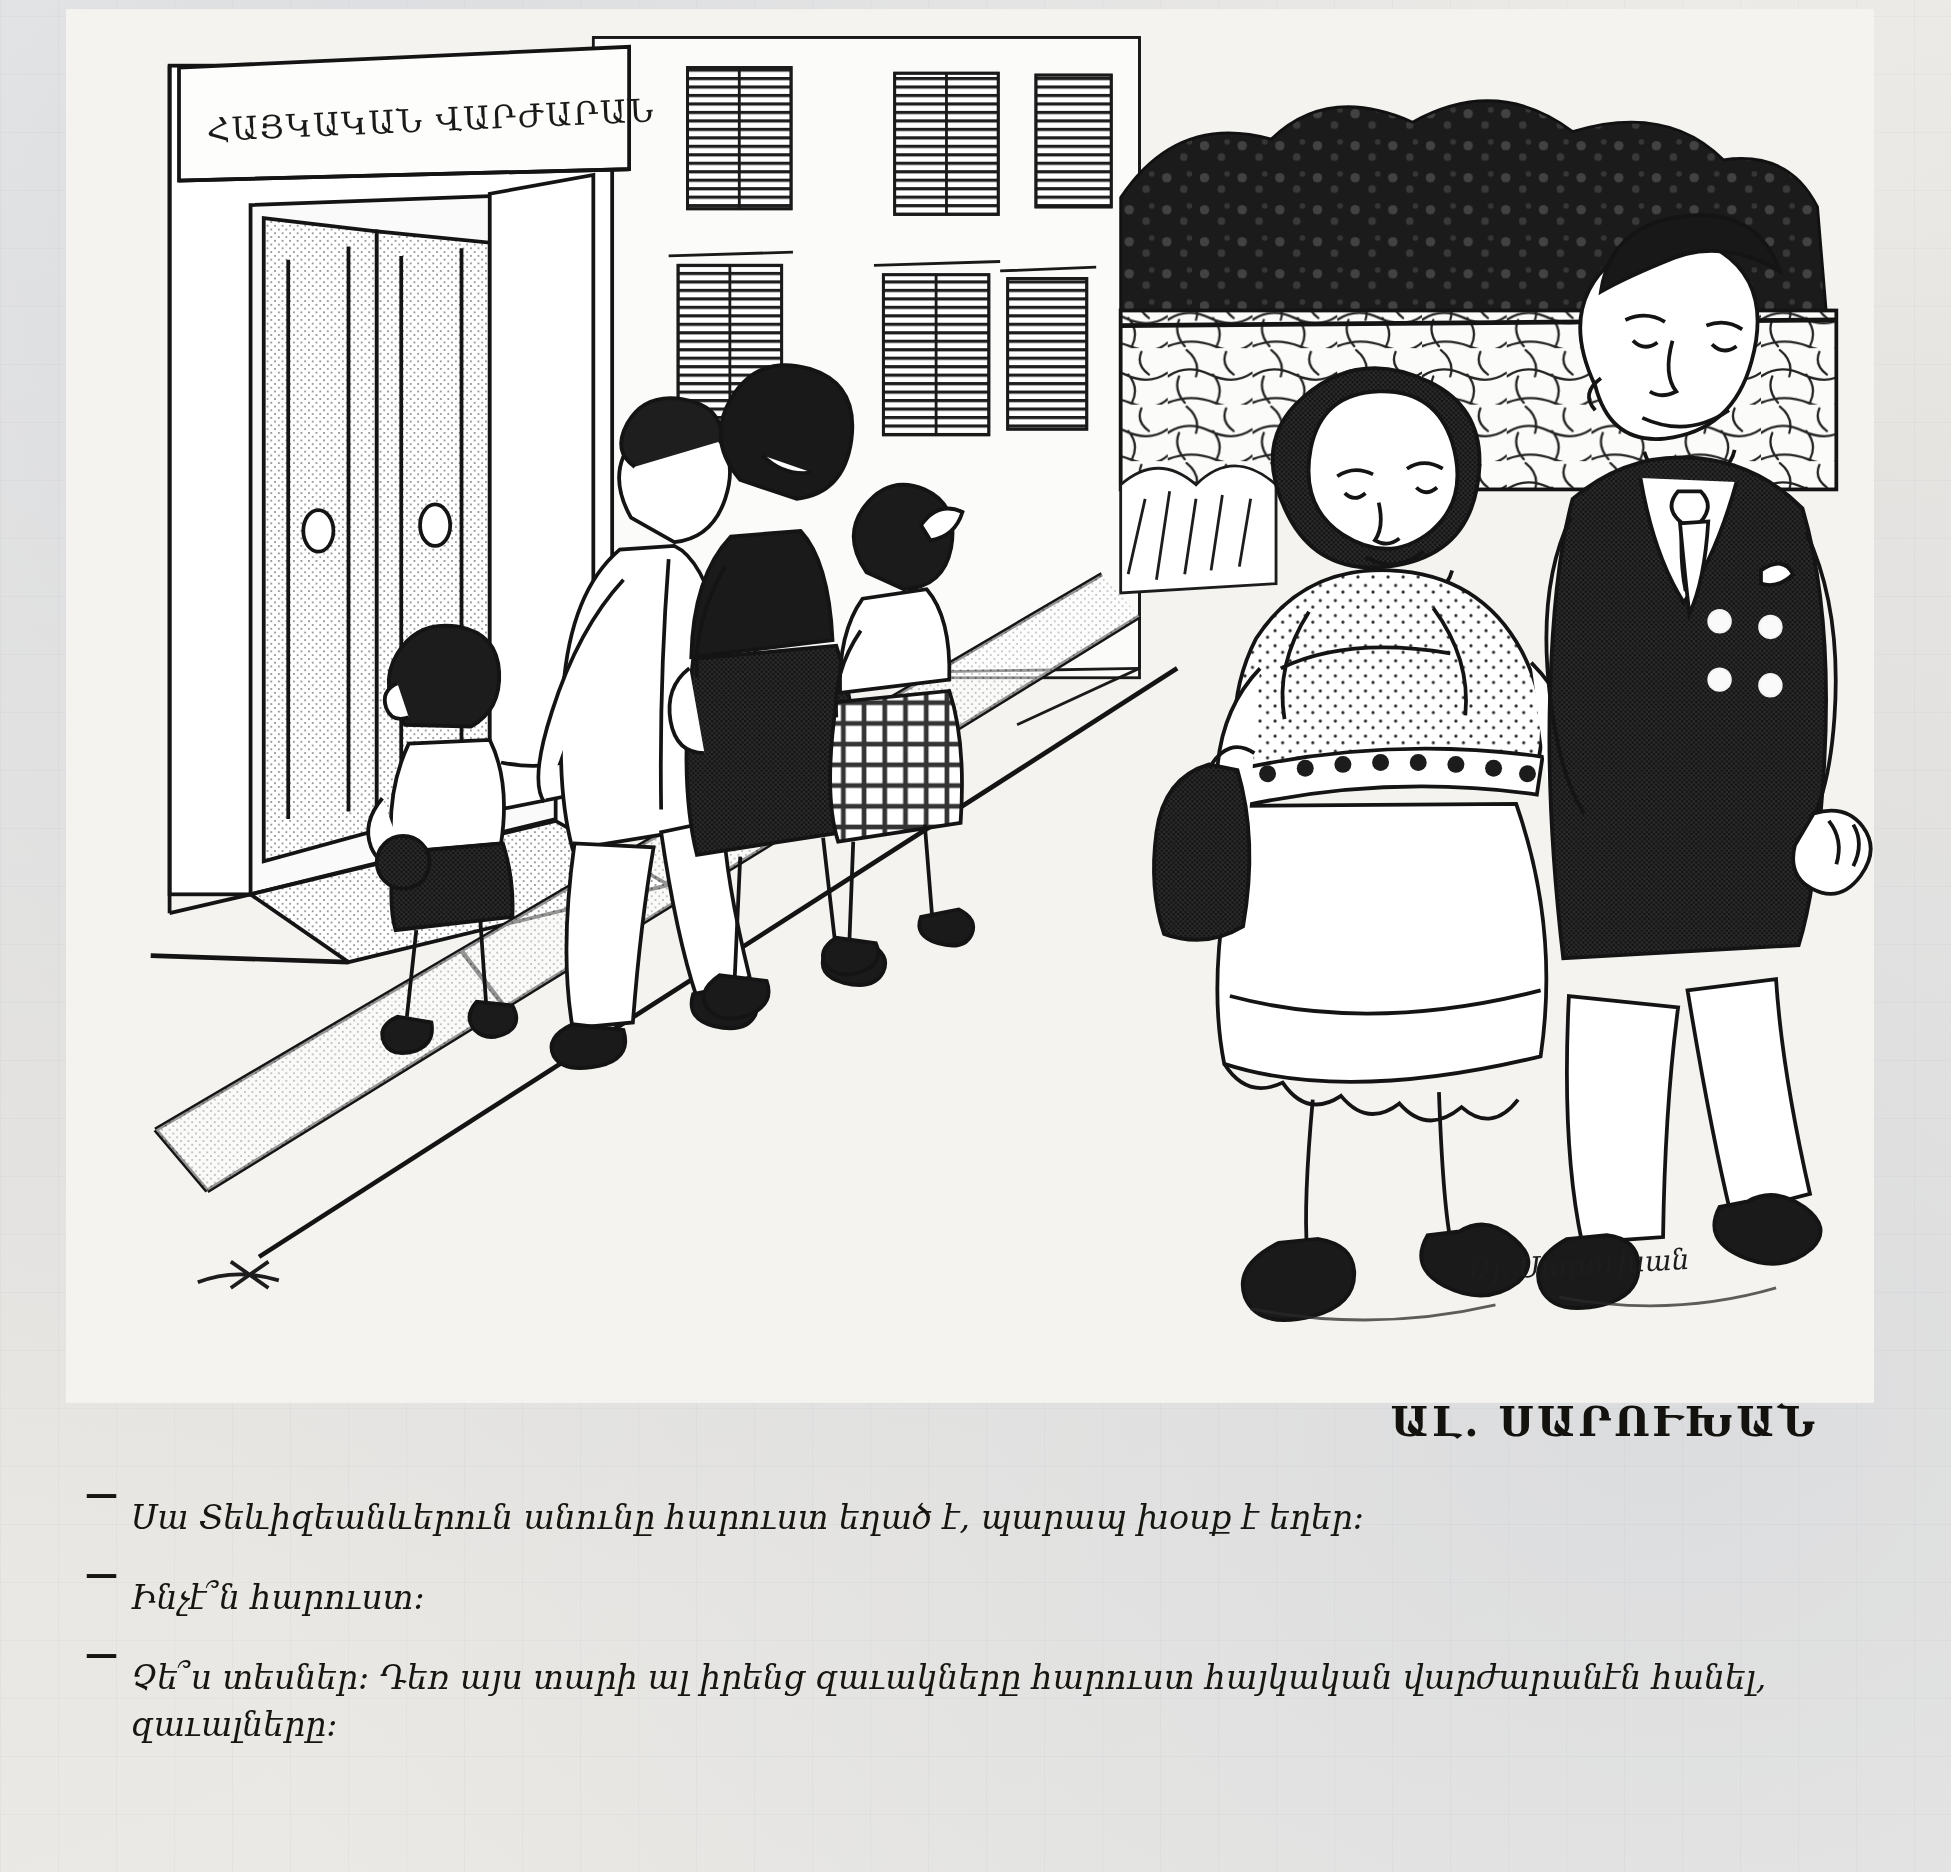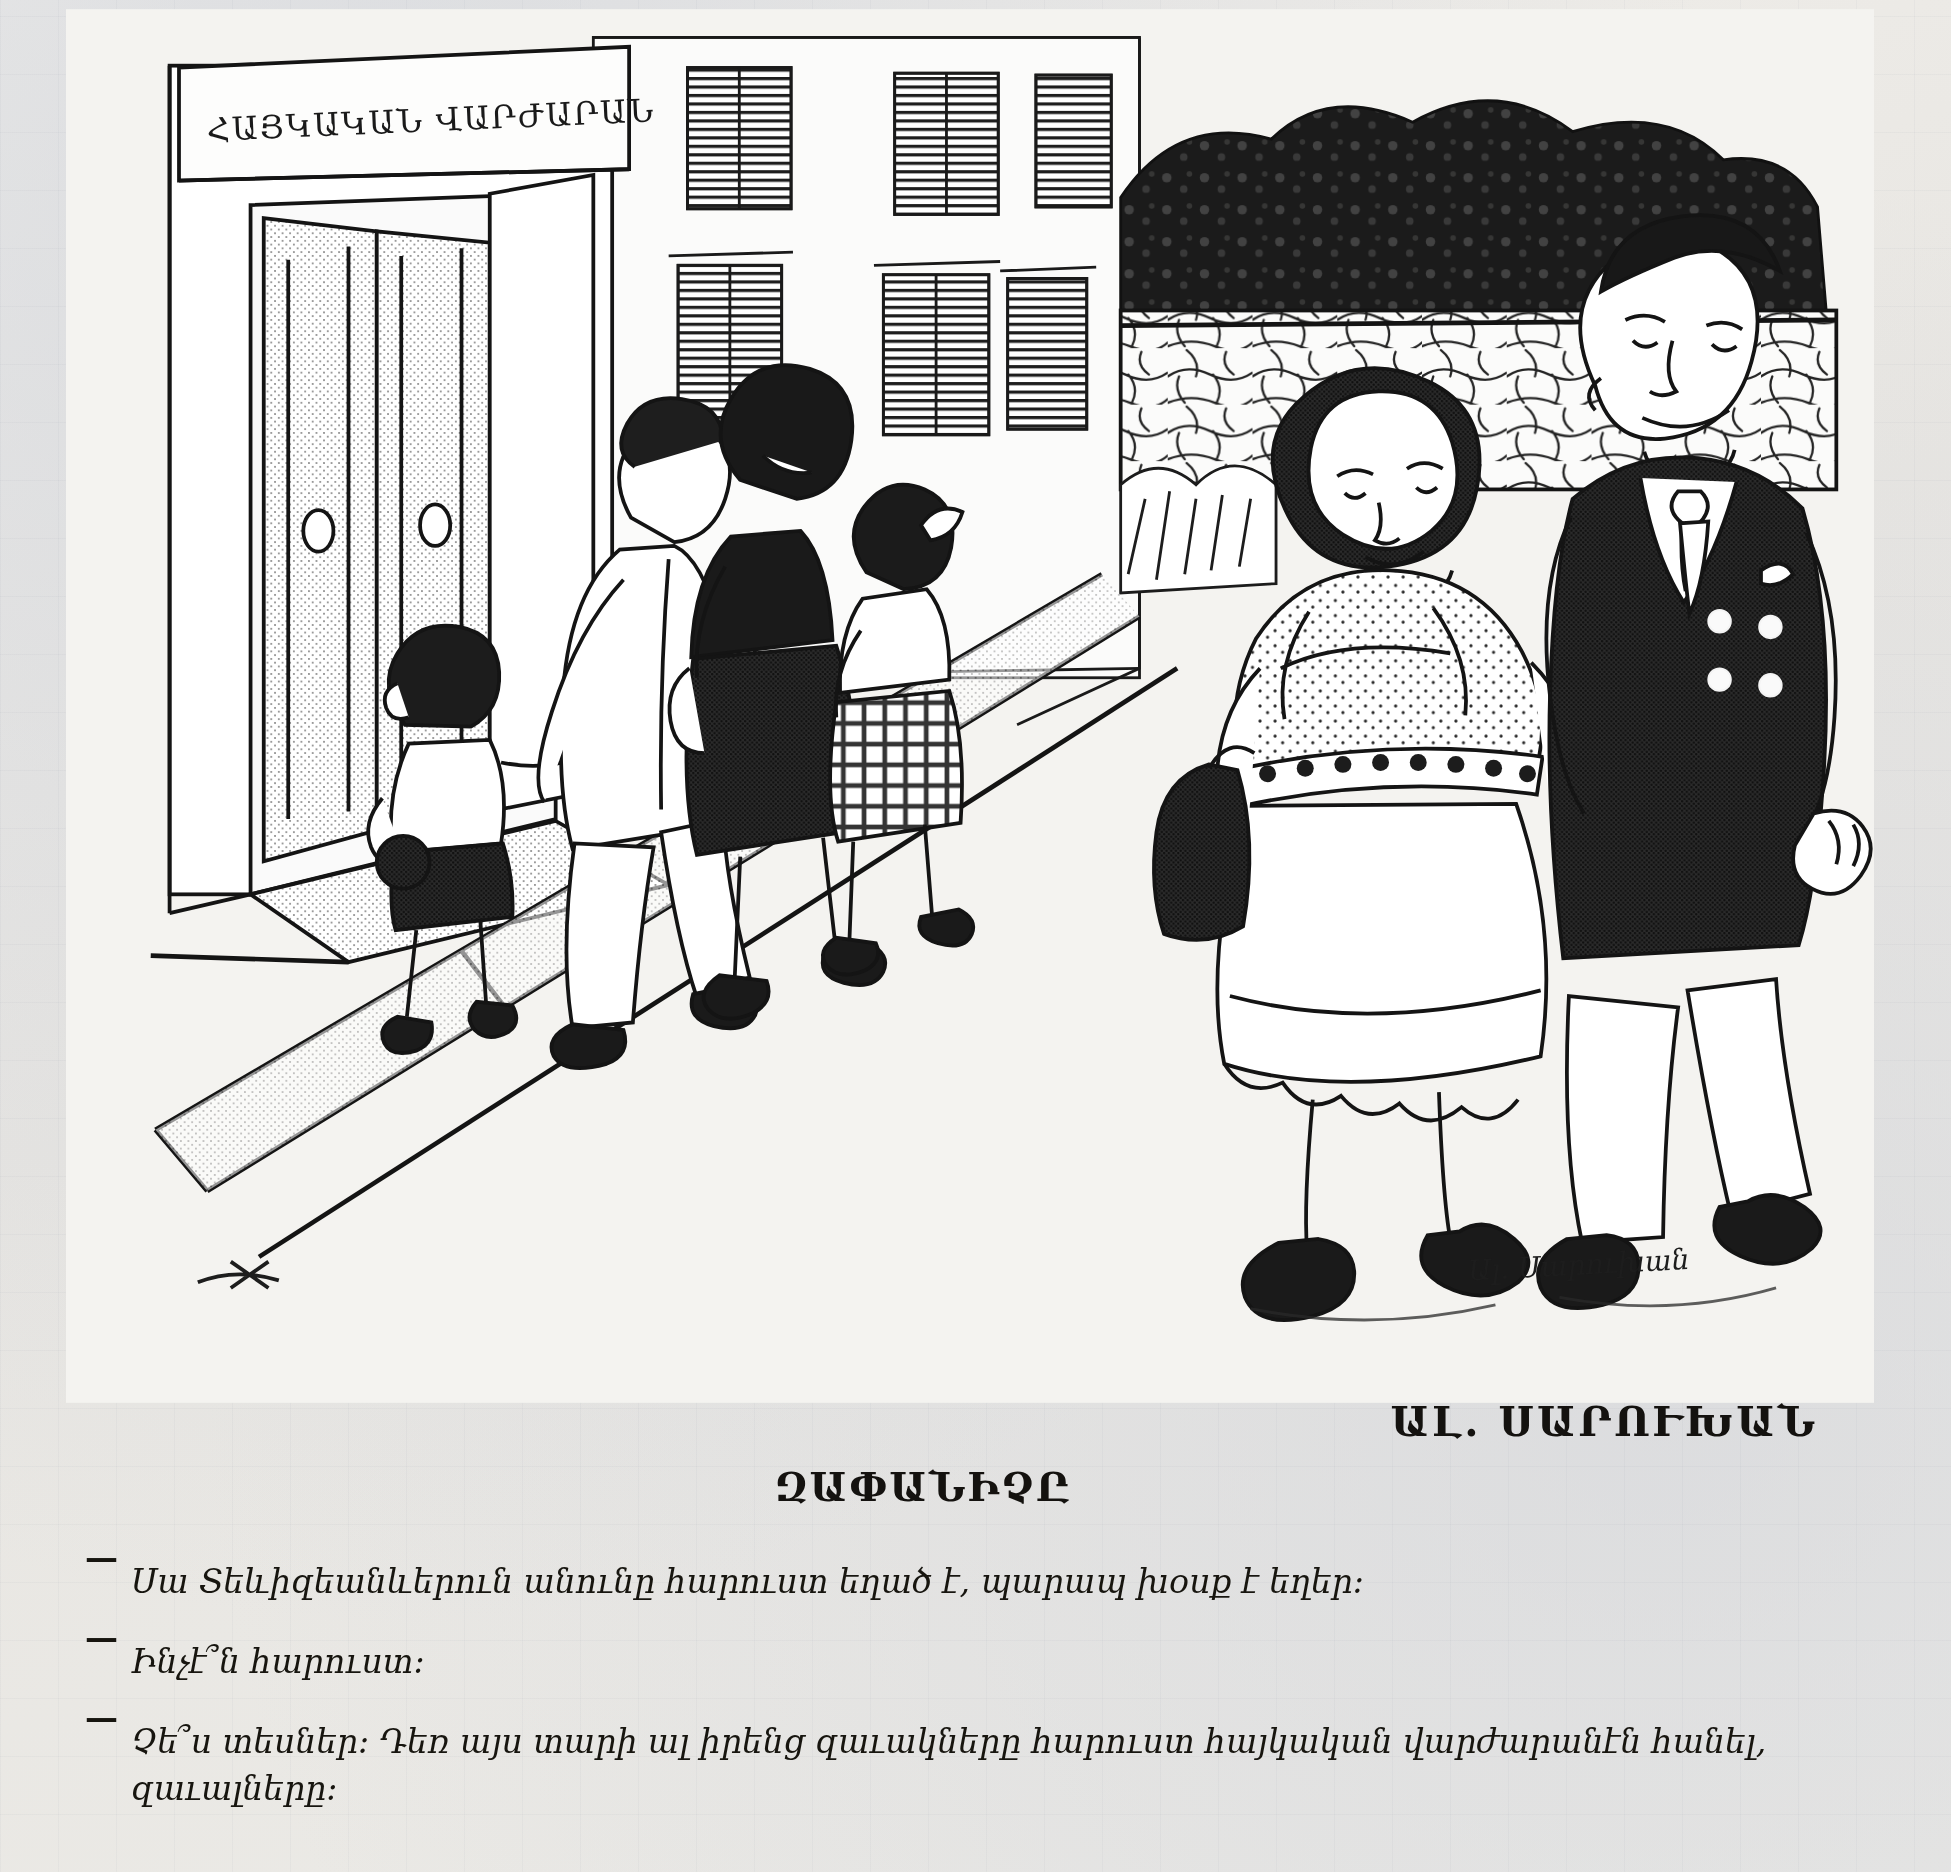--- a/index.html
+++ b/index.html
@@ -393,21 +393,20 @@
       <text class="signature-text" x="1490" y="1350" transform="rotate(-3 1490 1350)">Ալ. Սարուխան</text>
 
       <g stroke="#1d1d1d" stroke-width="4" fill="none">
         <path d="M175 1330 l40 28 M215 1330 l-40 28 M140 1352 q40 -16 86 -2"></path>
       </g>
     </svg>
   </div>
 
   <div class="caption-block">
     <div class="artist-name">ԱԼ. ՍԱՐՈՒԽԱՆ</div>
-    <div class="cartoon-title">ԶԱՓԱՆԻՉԸ</div>
     <div class="dialogue">
       <div class="dialogue-line">
         <span class="dash">—</span>
         <span class="dialogue-text">Սա Տեևիզեանևերուն անունը հարուստ եղած է, պարապ խօսք է եղեր:</span>
       </div>
       <div class="dialogue-line">
         <span class="dash">—</span>
         <span class="dialogue-text">Ինչէ՞ն հարուստ:</span>
       </div>
       <div class="dialogue-line">

